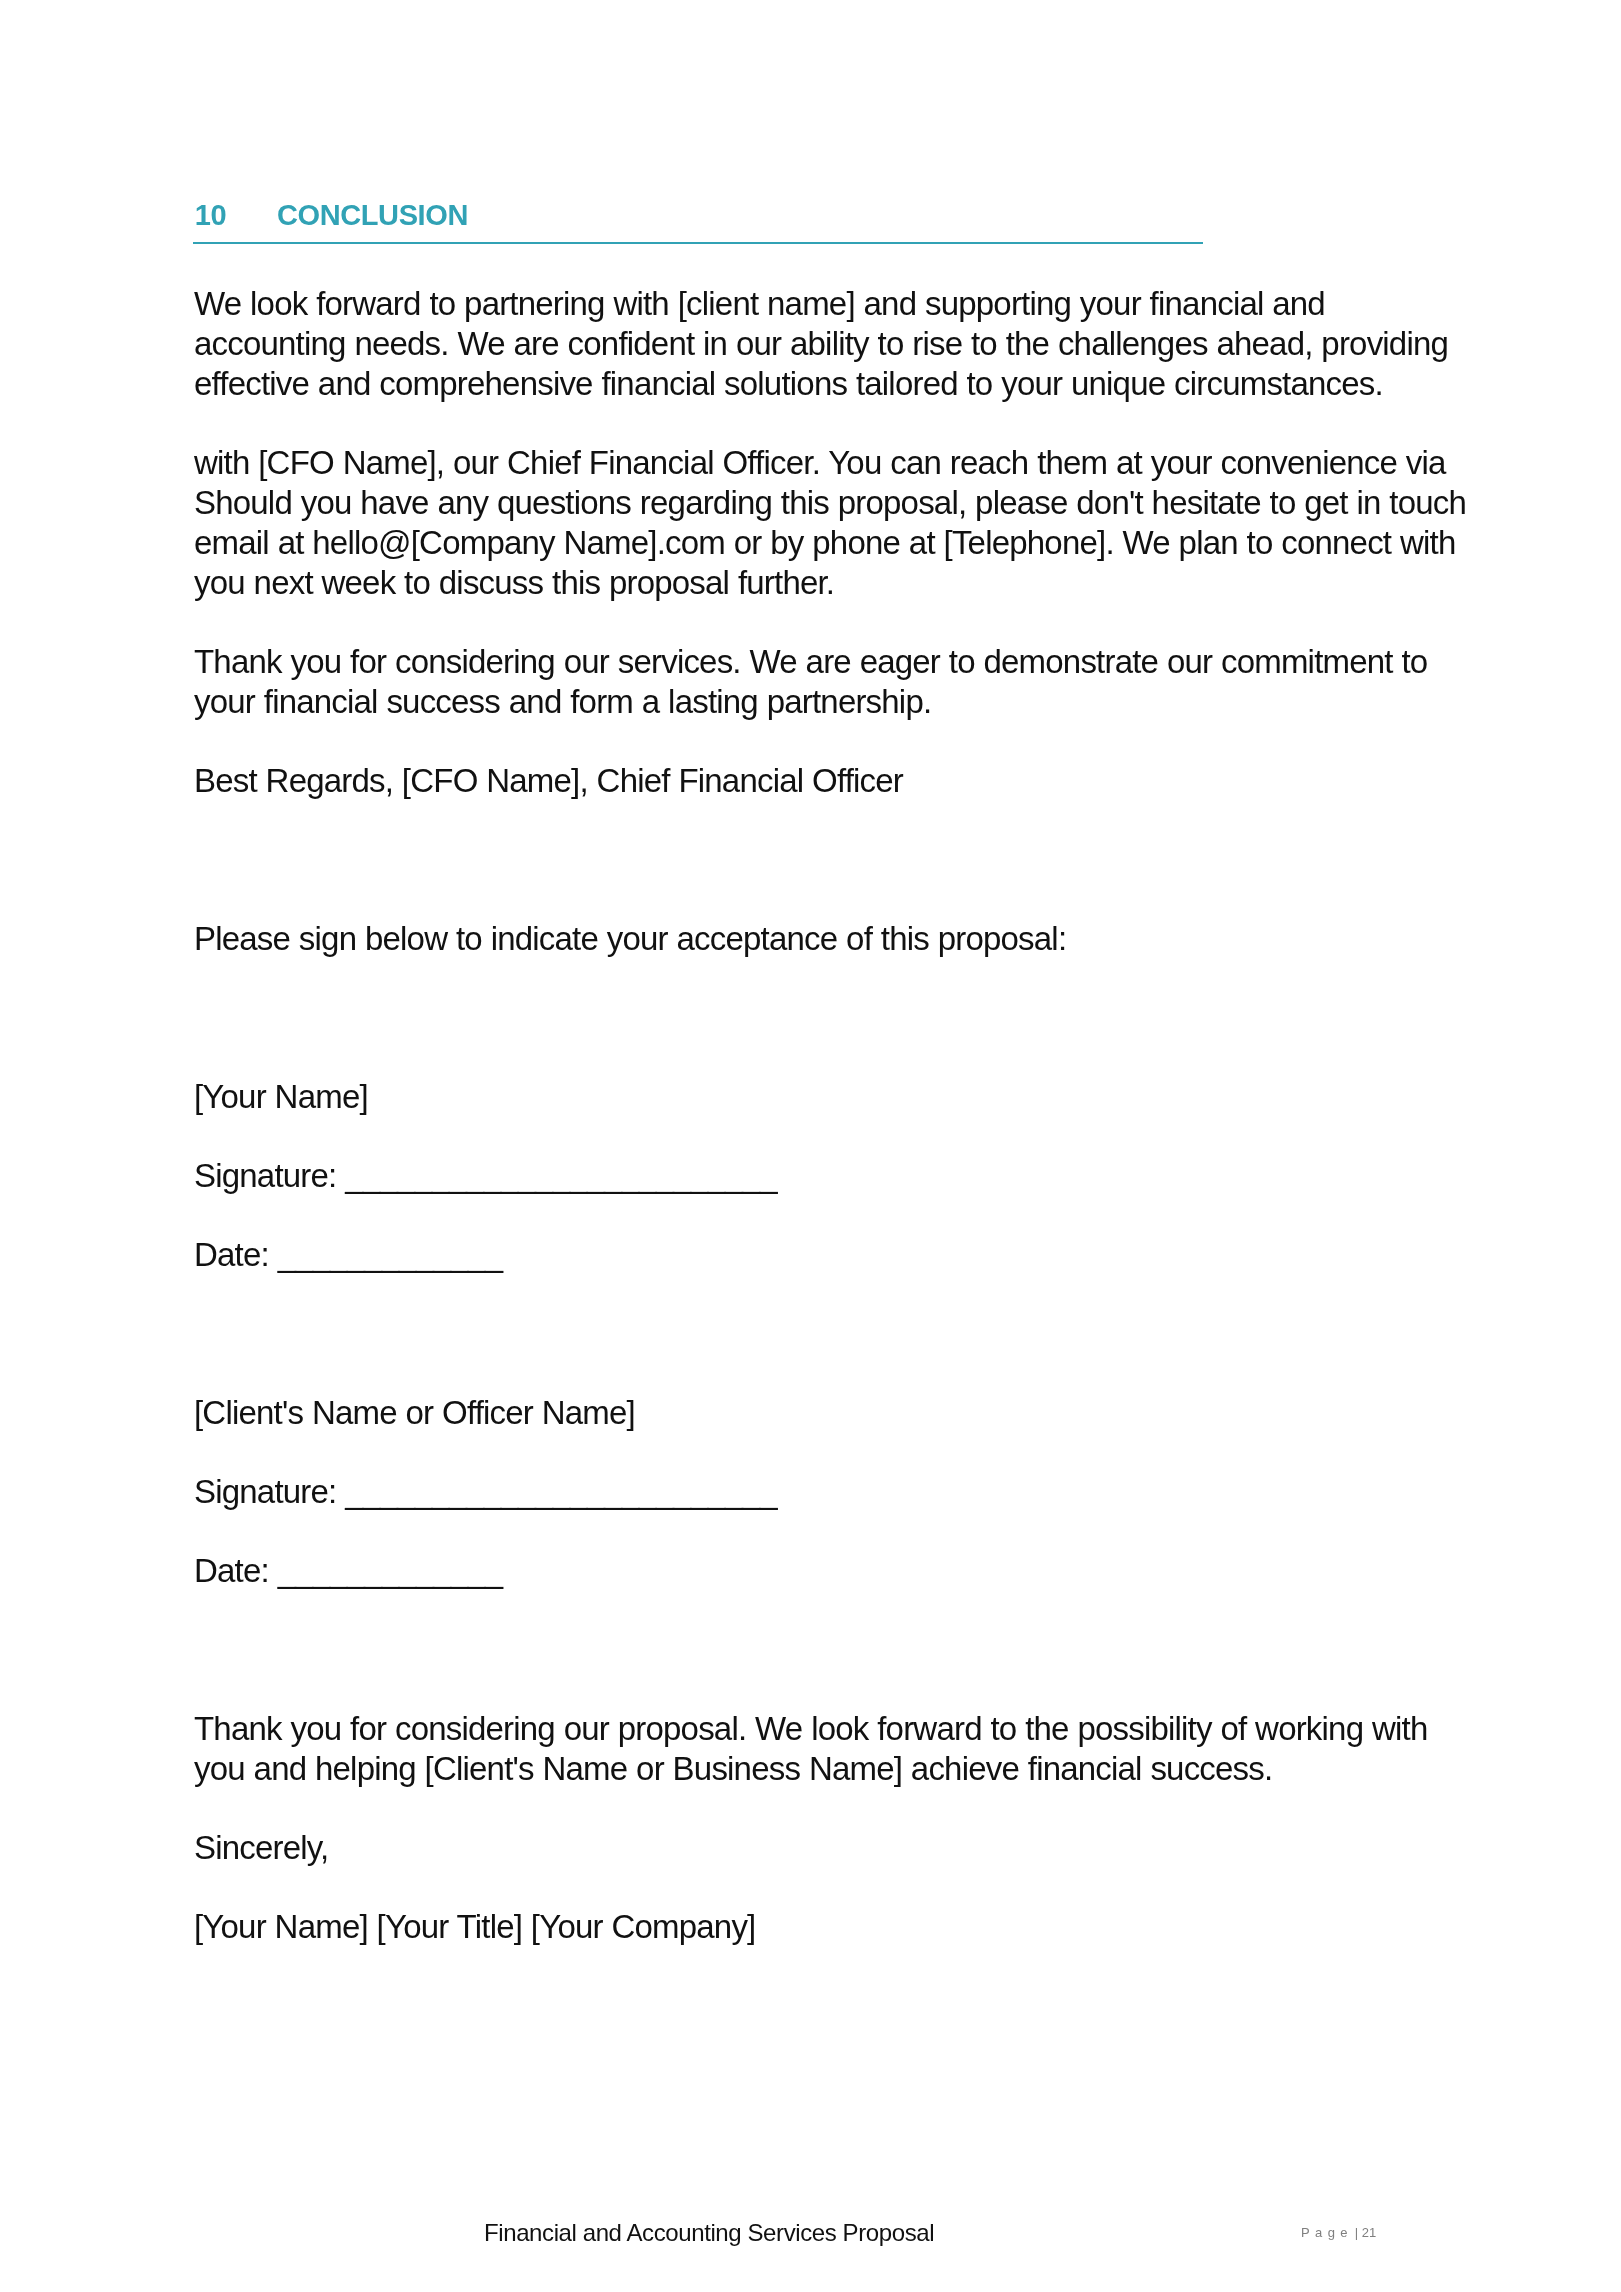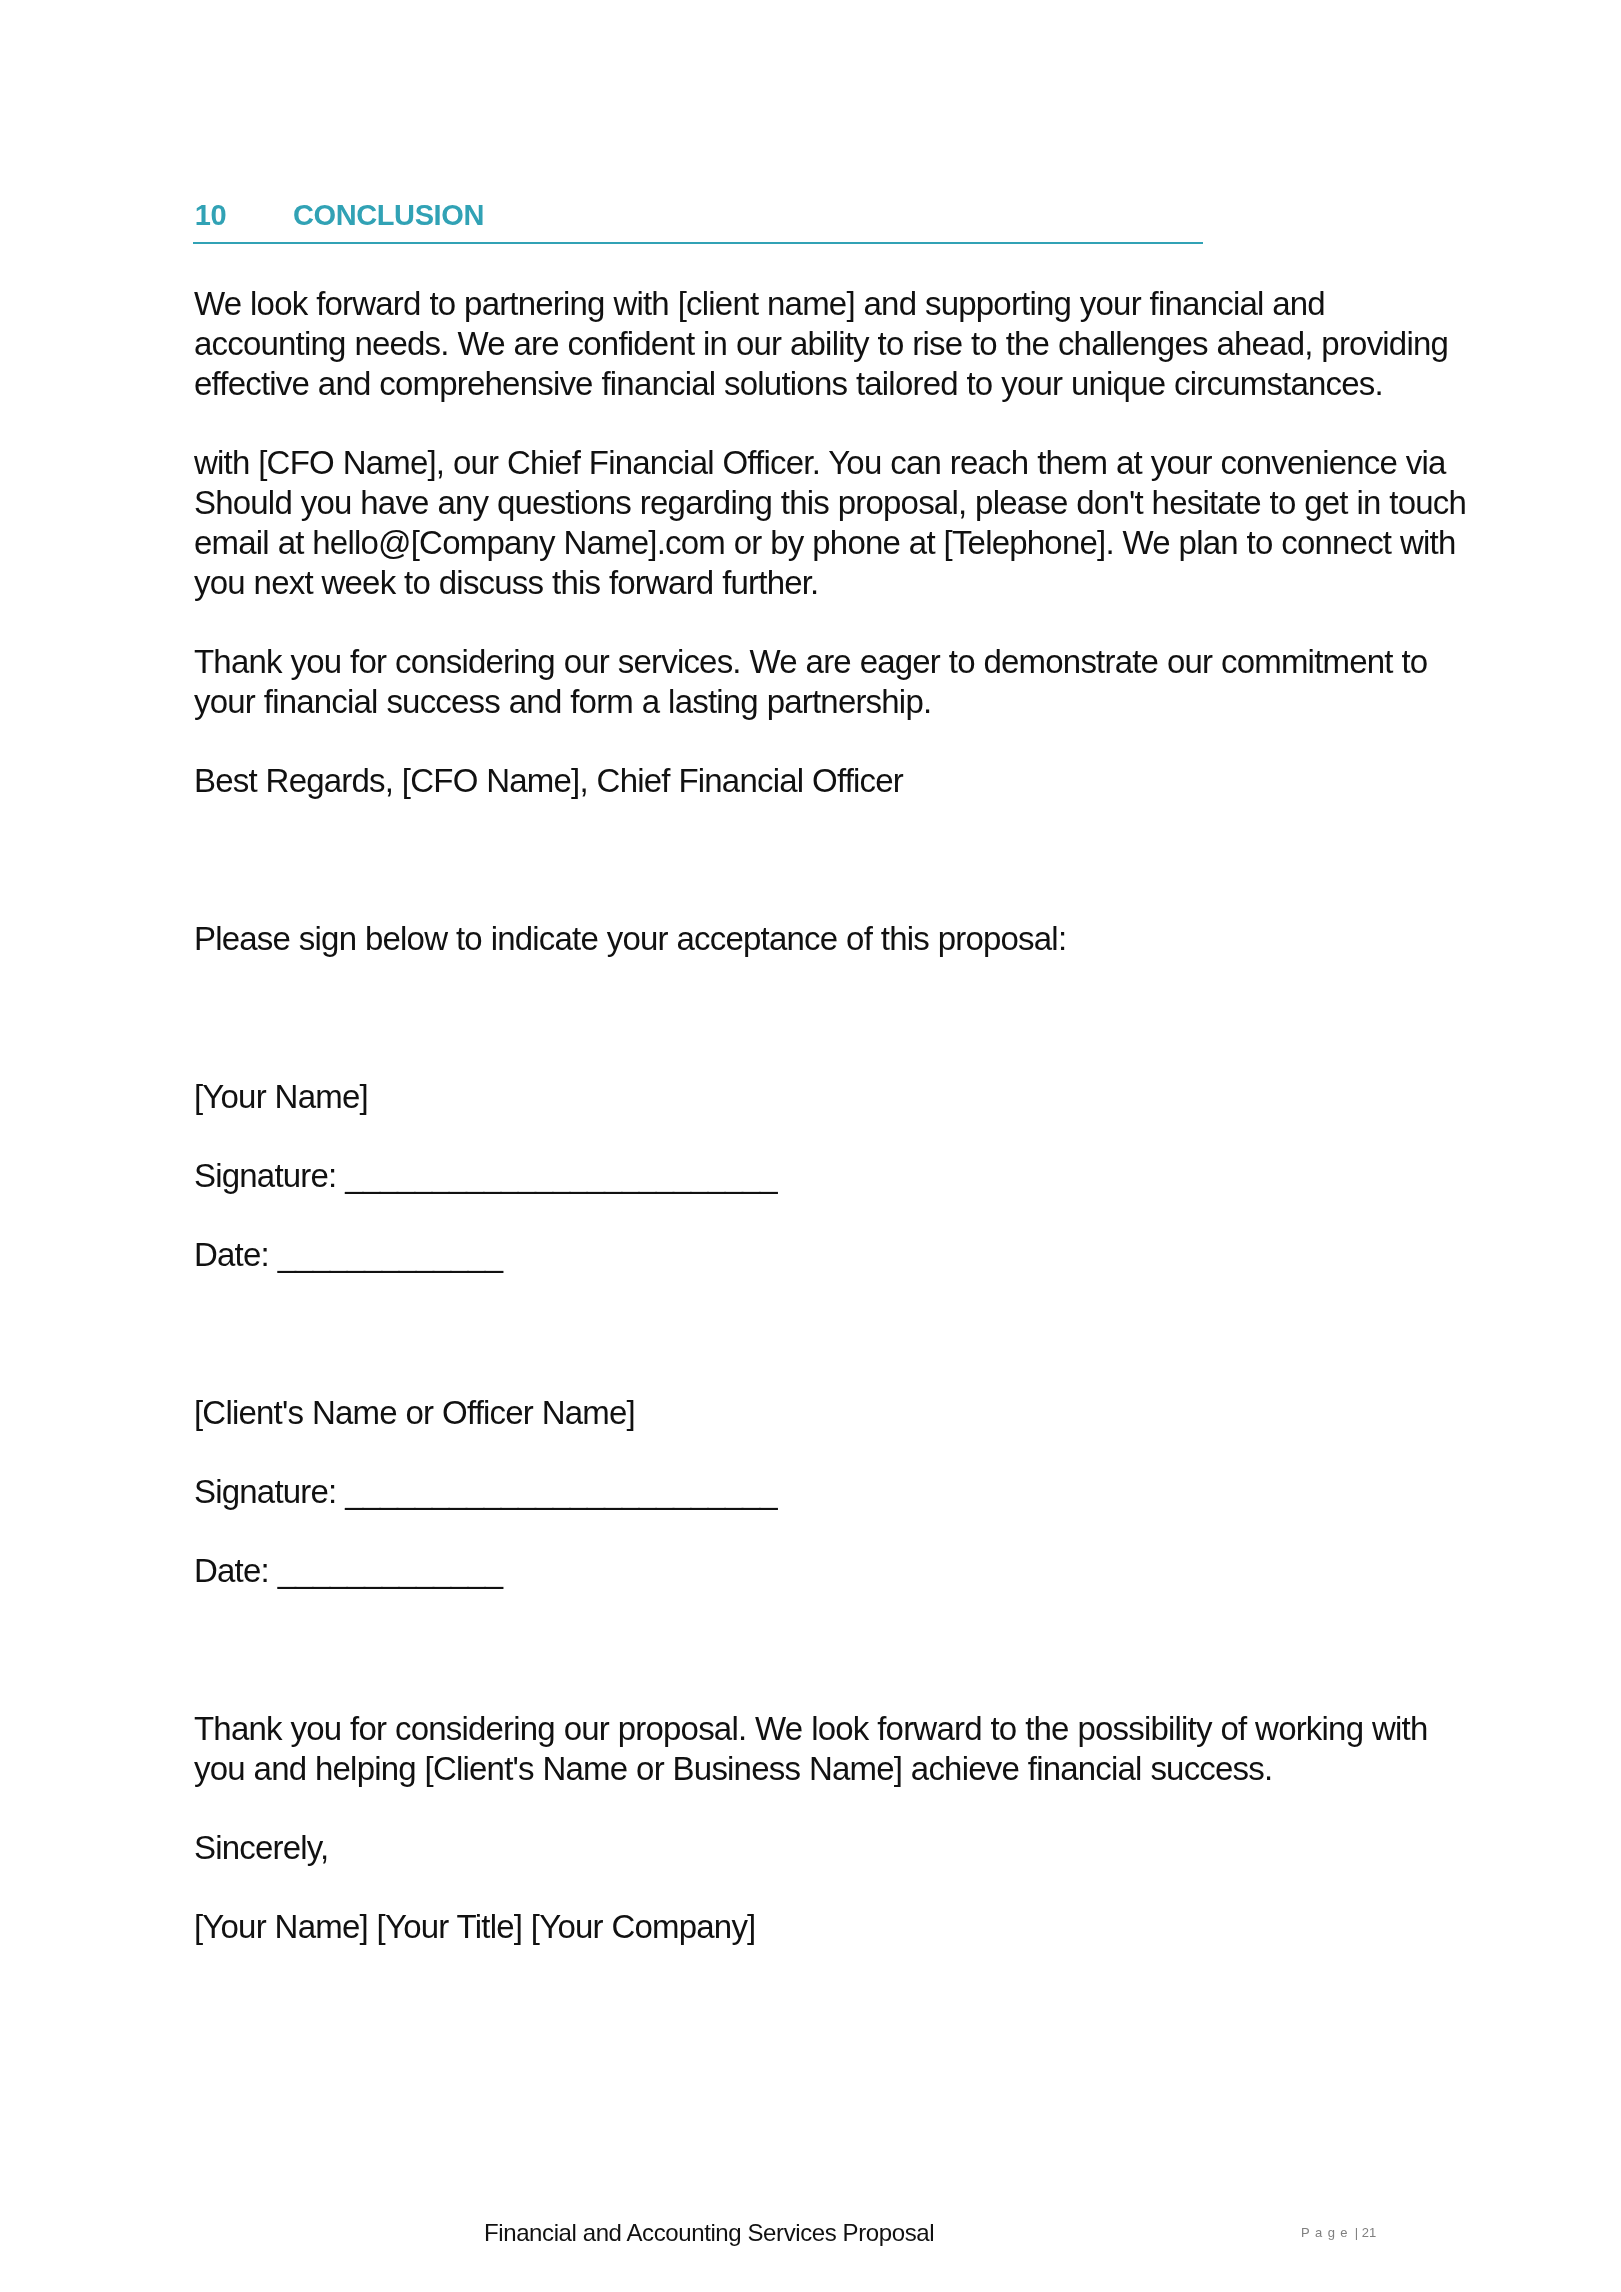--- a/index.html
+++ b/index.html
@@ -36,21 +36,21 @@
       position: absolute;
       top: 0;
       font-family: "Liberation Sans", sans-serif;
       font-weight: bold;
       font-size: 29px;
       line-height: 32px;
       color: #31a2b5;
       letter-spacing: -0.4px;
     }
     .heading .num { left: 1.8px; }
-    .heading .title { left: 100px; text-align: center; }
+    .heading .title { left: 84px; text-align: center; }
 
     
     .body-flow {
       position: absolute;
       left: 194px;
       top: 284px;
       width: 1272px;
     }
     .para {
       margin: 0 0 39px 0;
@@ -104,21 +104,21 @@
     <p class="para">
       <span class="line">We look forward to partnering with [client name] and supporting your financial and</span>
       <span class="line">accounting needs. We are confident in our ability to rise to the challenges ahead, providing</span>
       <span class="line">effective and comprehensive financial solutions tailored to your unique circumstances.</span>
     </p>
 
     <p class="para">
       <span class="line">with [CFO Name], our Chief Financial Officer. You can reach them at your convenience via</span>
       <span class="line">Should you have any questions regarding this proposal, please don't hesitate to get in touch</span>
       <span class="line">email at hello@[Company Name].com or by phone at [Telephone]. We plan to connect with</span>
-      <span class="line">you next week to discuss this forward further.</span>
+      <span class="line">you next week to discuss this proposal further.</span>
     </p>
 
     <p class="para">
       <span class="line">Thank you for considering our services. We are eager to demonstrate our commitment to</span>
       <span class="line">your financial success and form a lasting partnership.</span>
     </p>
 
     <p class="para">Best Regards, [CFO Name], Chief Financial Officer</p>
 
     <p class="para empty"></p>

